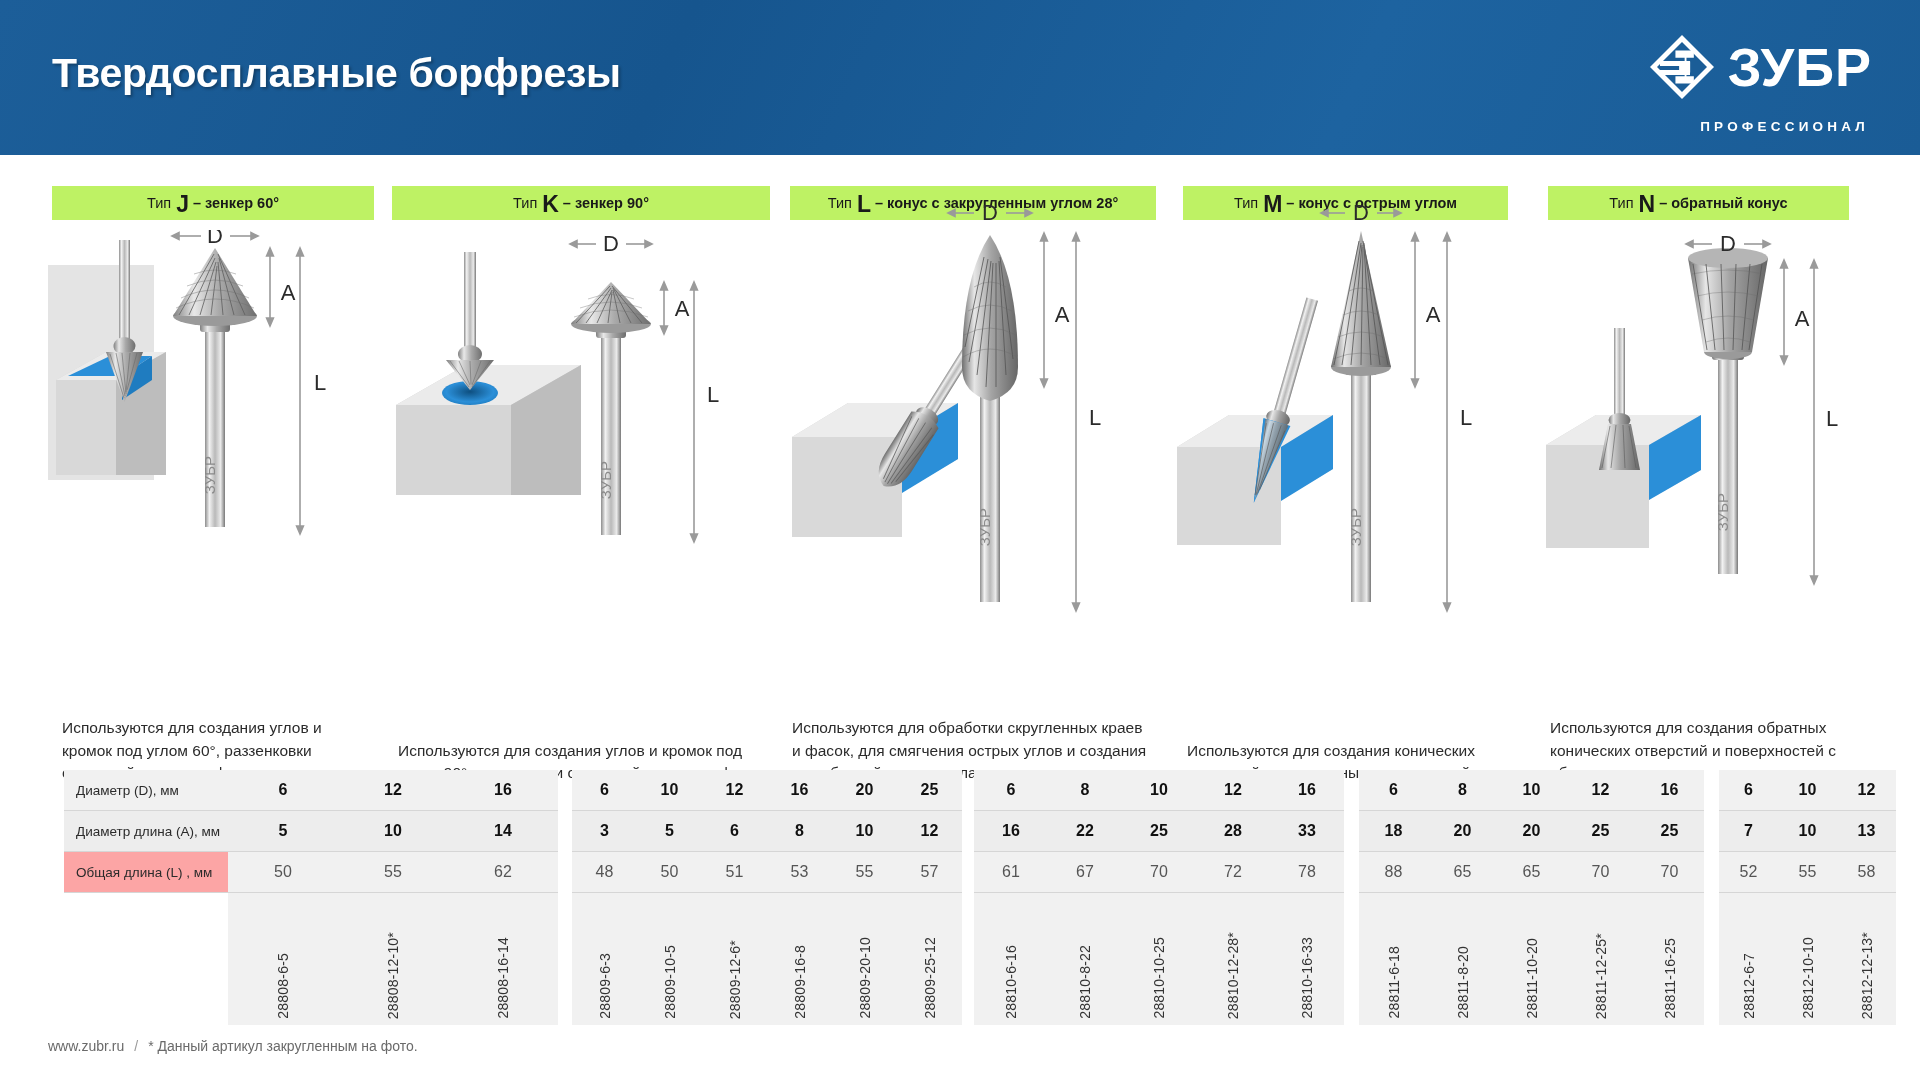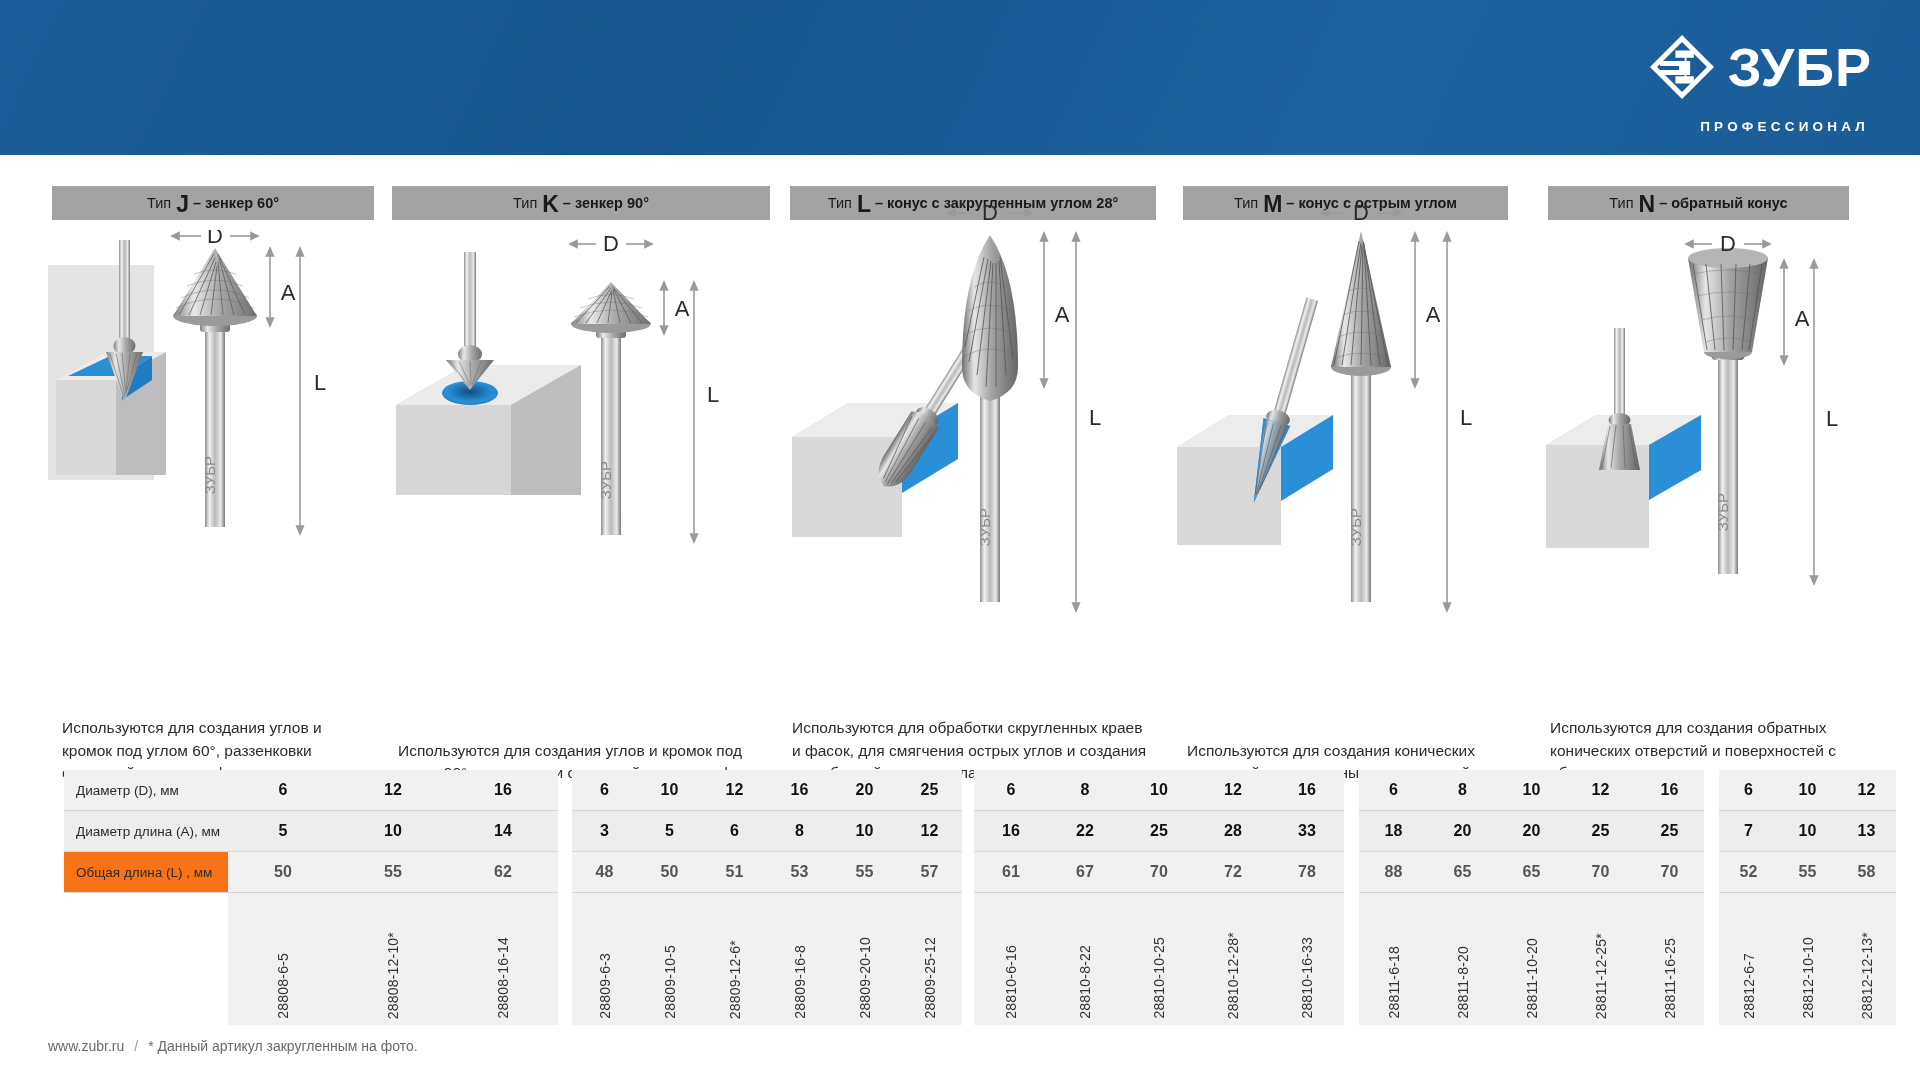--- a/index.html
+++ b/index.html
@@ -80,21 +80,21 @@
   .col-j { width: 330px; margin-left: 48px; }
   .col-k { width: 390px; margin-left: 8px; }
   .col-l { width: 370px; margin-left: 12px; }
   .col-m { width: 345px; margin-left: 15px; }
   .col-n { width: 325px; margin-left: 18px; }
 
   .type-label {
     position: absolute;
     top: 31px;
     height: 34px;
-    background: #a3a3a3;
+    background: #bef264;
     display: flex;
     align-items: center;
     justify-content: center;
     font-size: 14.5px;
     color: #1a1a1a;
     white-space: nowrap;
     padding: 0 14px;
   }
   .type-label .tl-pre { font-weight: normal; }
   .type-label .tl-letter {
@@ -154,21 +154,21 @@
   .rowlabel {
     font-size: 13.5px;
     color: #2b2b2b;
     display: flex;
     align-items: center;
     padding-left: 12px;
     white-space: nowrap;
   }
   .rl-h  { height: 40px; background: #f1f1f1; }
   .rl-h2 { height: 40px; background: #ededed; }
-  .rl-h3 { height: 40px; background: #f97316; }
+  .rl-h3 { height: 40px; background: #fca5a5; }
   .rl-art{ height: 132px; background: #f1f1f1; }
 
   .tbl {
     position: absolute;
     top: -155px;
   }
   .tbl-j { left: 228px; width: 330px; }
   .tbl-k { left: 572px; width: 390px; }
   .tbl-l { left: 974px; width: 370px; }
   .tbl-m { left: 1359px; width: 345px; }
@@ -181,21 +181,21 @@
   .trow-art { height: 132px; background: #f1f1f1; }
 
   .tcell {
     flex: 1 1 0;
     display: flex;
     align-items: center;
     justify-content: center;
     font-size: 16px;
   }
   .trow-d .tcell, .trow-a .tcell { font-weight: bold; color: #111111; }
-  .trow-l .tcell { font-weight: bold; color: #555555; font-size: 16px; }
+  .trow-l .tcell { font-weight: normal; color: #555555; font-size: 16px; }
 
   .tcell-art {
     flex: 1 1 0;
     display: flex;
     align-items: flex-end;
     justify-content: center;
     padding-bottom: 6px;
   }
   .art-txt {
     font-size: 14px;
@@ -227,20 +227,21 @@
   .footer .slash { color: #9a9a9a; }
 
   .dimletter { font-family: "Liberation Sans", sans-serif; }
 </style>
 </head>
 <body>
 
 <div class="page">
 
   <div class="banner">
+    <div class="banner-title">Твердосплавные борфрезы</div>
 
     <div class="logo">
       <div class="logo-row">
         <span class="logo-mark">
           <svg viewBox="0 0 68 68" xmlns="http://www.w3.org/2000/svg">
             <polygon points="34,2 66,34 34,66 2,34" fill="#ffffff"></polygon>
             <polygon points="34,9 59,34 34,59 9,34" fill="#1b5d97"></polygon>
             <rect x="12" y="28" width="30" height="5" fill="#ffffff"></rect>
             <rect x="12" y="37" width="30" height="5" fill="#ffffff"></rect>
             <path d="M24 17 H44 a6 6 0 0 1 0 12 H36 a6 6 0 0 1 0 12 H24" fill="none" stroke="#ffffff" stroke-width="0"></path>

